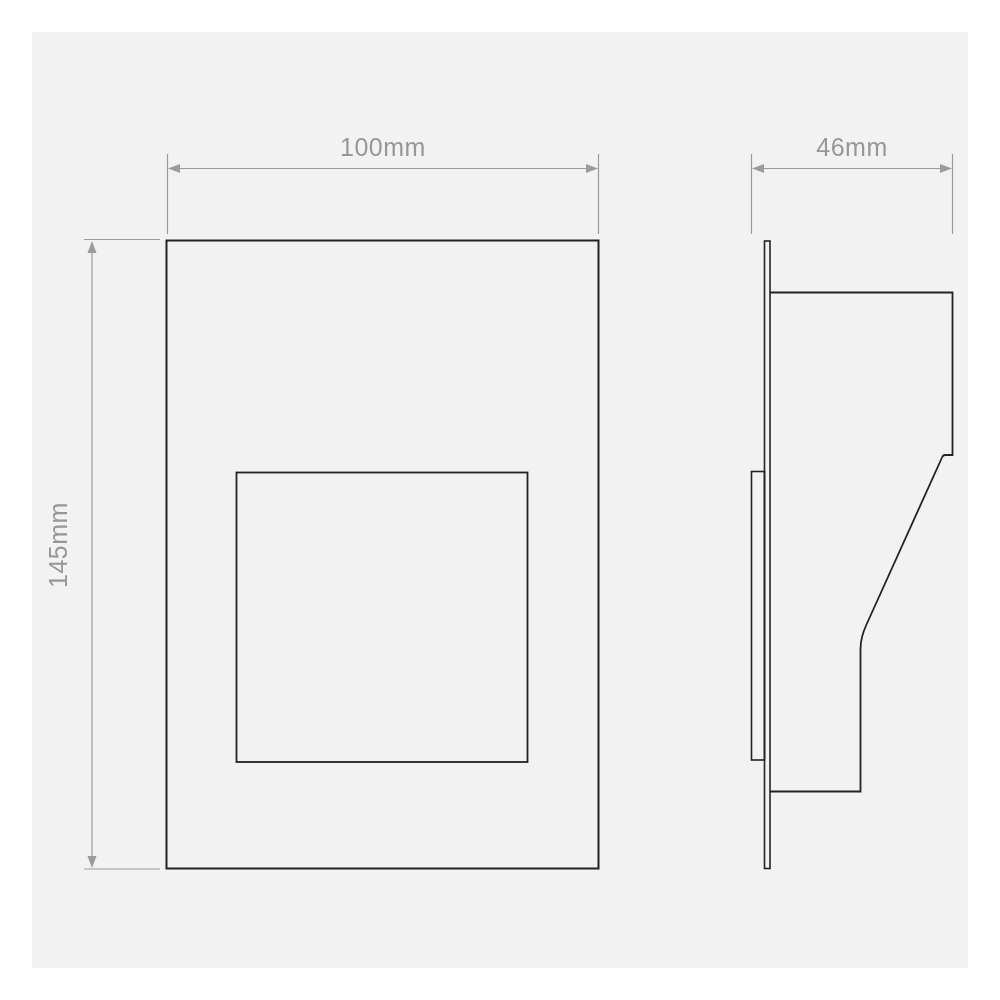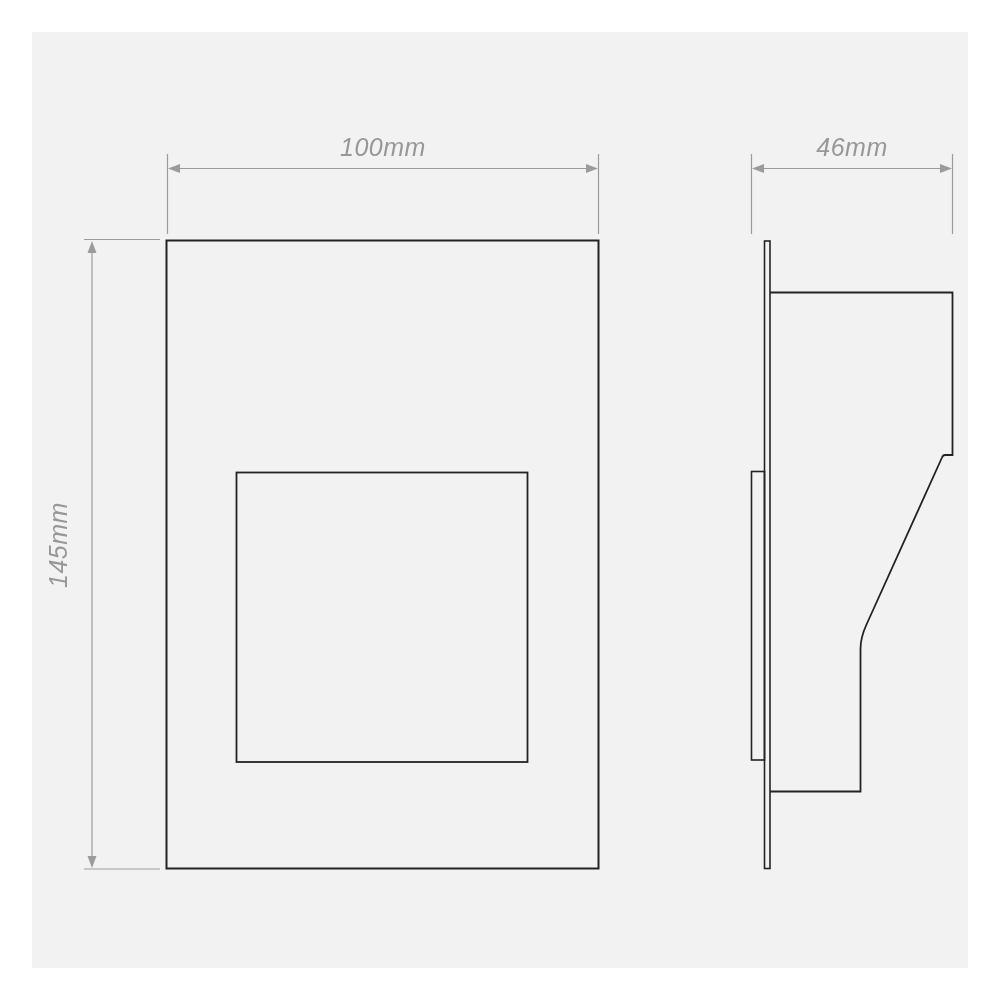--- a/index.html
+++ b/index.html
@@ -13,21 +13,20 @@
   html, body {
     width: 1000px; height: 1000px;
     background: var(--page-bg);
     font-family: "Liberation Sans", sans-serif;
     overflow: hidden;
   }
   .page {
     position: relative;
     width: 1000px; height: 1000px;
     background: var(--page-bg);
-    font-style: italic;
   }
   .canvas {
     position: absolute;
     left: 32px; top: 32px;
     width: 936px; height: 936px;
     background: var(--panel-bg);
   }
   svg.drawing {
     position: absolute;
     left: 0; top: 0;

